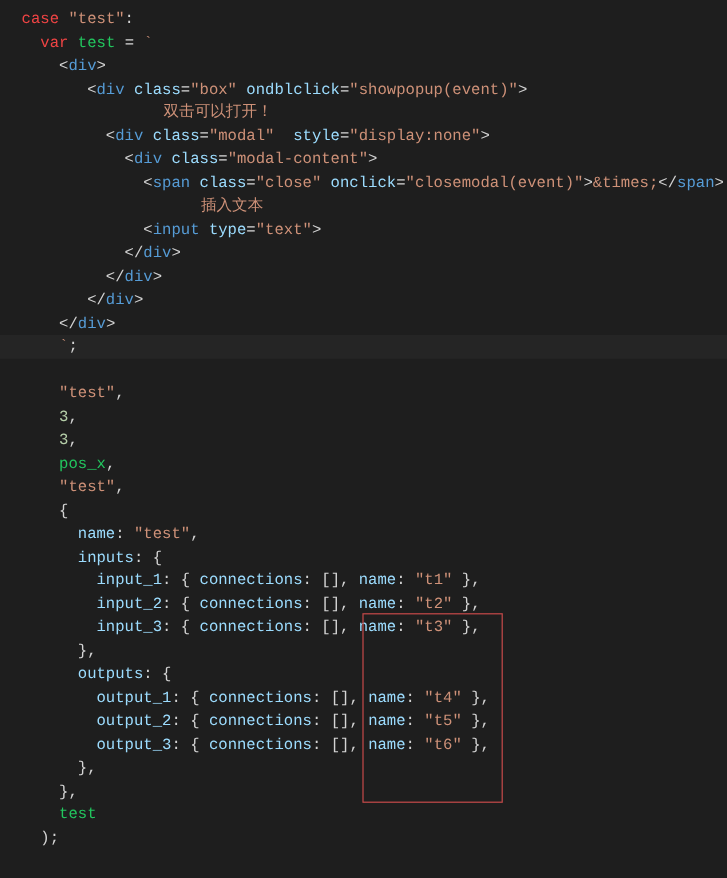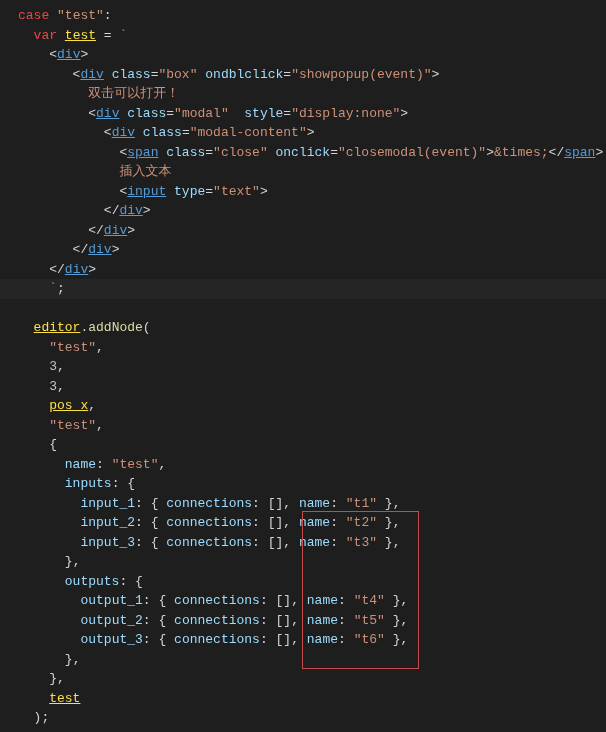--- a/index.html
+++ b/index.html
@@ -3,30 +3,30 @@
 <meta charset="utf-8">
 <style>
   html,body{margin:0;padding:0;background:#1e1e1e;color:#d4d4d4;
     font-family:Consolas,"Courier New",monospace;font-size:13px;line-height:1.5;}
   .editor{position:relative;padding:6px 0 20px 0;min-height:732px;width:606px;overflow:hidden;}
   .line{white-space:pre;padding-left:18px;}
   .hl{background:rgba(255,255,255,0.03);}
   
   .kw{color:#ef4444;}        
   .str{color:#ce9178;}       
-  .tag{color:#569cd6;text-decoration:underline;}       
+  .tag{color:#569cd6;}       
   .attr{color:#9cdcfe;}      
   .val{color:#ce9178;}       
   .num{color:#b5cea8;}       
   .prop{color:#9cdcfe;text-align:center;}      
-  .id{color:#fde047;text-decoration:underline;}        
+  .id{color:#22c55e;}        
   .fn{color:#dcdcaa;}        
   .punc{color:#d4d4d4;}      
   .tmpl{color:#ce9178;}      
-  .cn-txt{color:#ce9178;}    
+  .cn-txt{color:#ce9178;margin-left:48px;}    
   .brace{color:#d4d4d4;}
   .arr{color:#d4d4d4;}
   
   .redbox{position:absolute;border:1px solid #c74a4a;pointer-events:none;}
   #box1{left:302px;top:511px;width:115px;height:156px;}
 </style>
 </head>
 <body>
 
 <div class="editor">
@@ -56,21 +56,20 @@
   <div class="line">         <span class="punc">&lt;/</span><span class="tag">div</span><span class="punc">&gt;</span></div>
 
   <div class="line">       <span class="punc">&lt;/</span><span class="tag">div</span><span class="punc">&gt;</span></div>
 
   <div class="line">    <span class="punc">&lt;/</span><span class="tag">div</span><span class="punc">&gt;</span></div>
 
   <div class="line hl">    <span class="tmpl">`</span><span class="punc">;</span></div>
 
   <div class="line"> </div>
 
-  <div class="line">  <span class="id">editor</span><span class="punc">.</span><span class="fn">addNode</span><span class="punc">(</span></div>
 
   <div class="line">    <span class="str">"test"</span><span class="punc">,</span></div>
   <div class="line">    <span class="num">3</span><span class="punc">,</span></div>
   <div class="line">    <span class="num">3</span><span class="punc">,</span></div>
   <div class="line">    <span class="id">pos_x</span><span class="punc">,</span></div>
   <div class="line">    <span class="str">"test"</span><span class="punc">,</span></div>
 
   <div class="line">    <span class="brace">{</span></div>
   <div class="line">      <span class="prop">name</span><span class="punc">:</span> <span class="str">"test"</span><span class="punc">,</span></div>
   <div class="line">      <span class="prop">inputs</span><span class="punc">:</span> <span class="brace">{</span></div>

